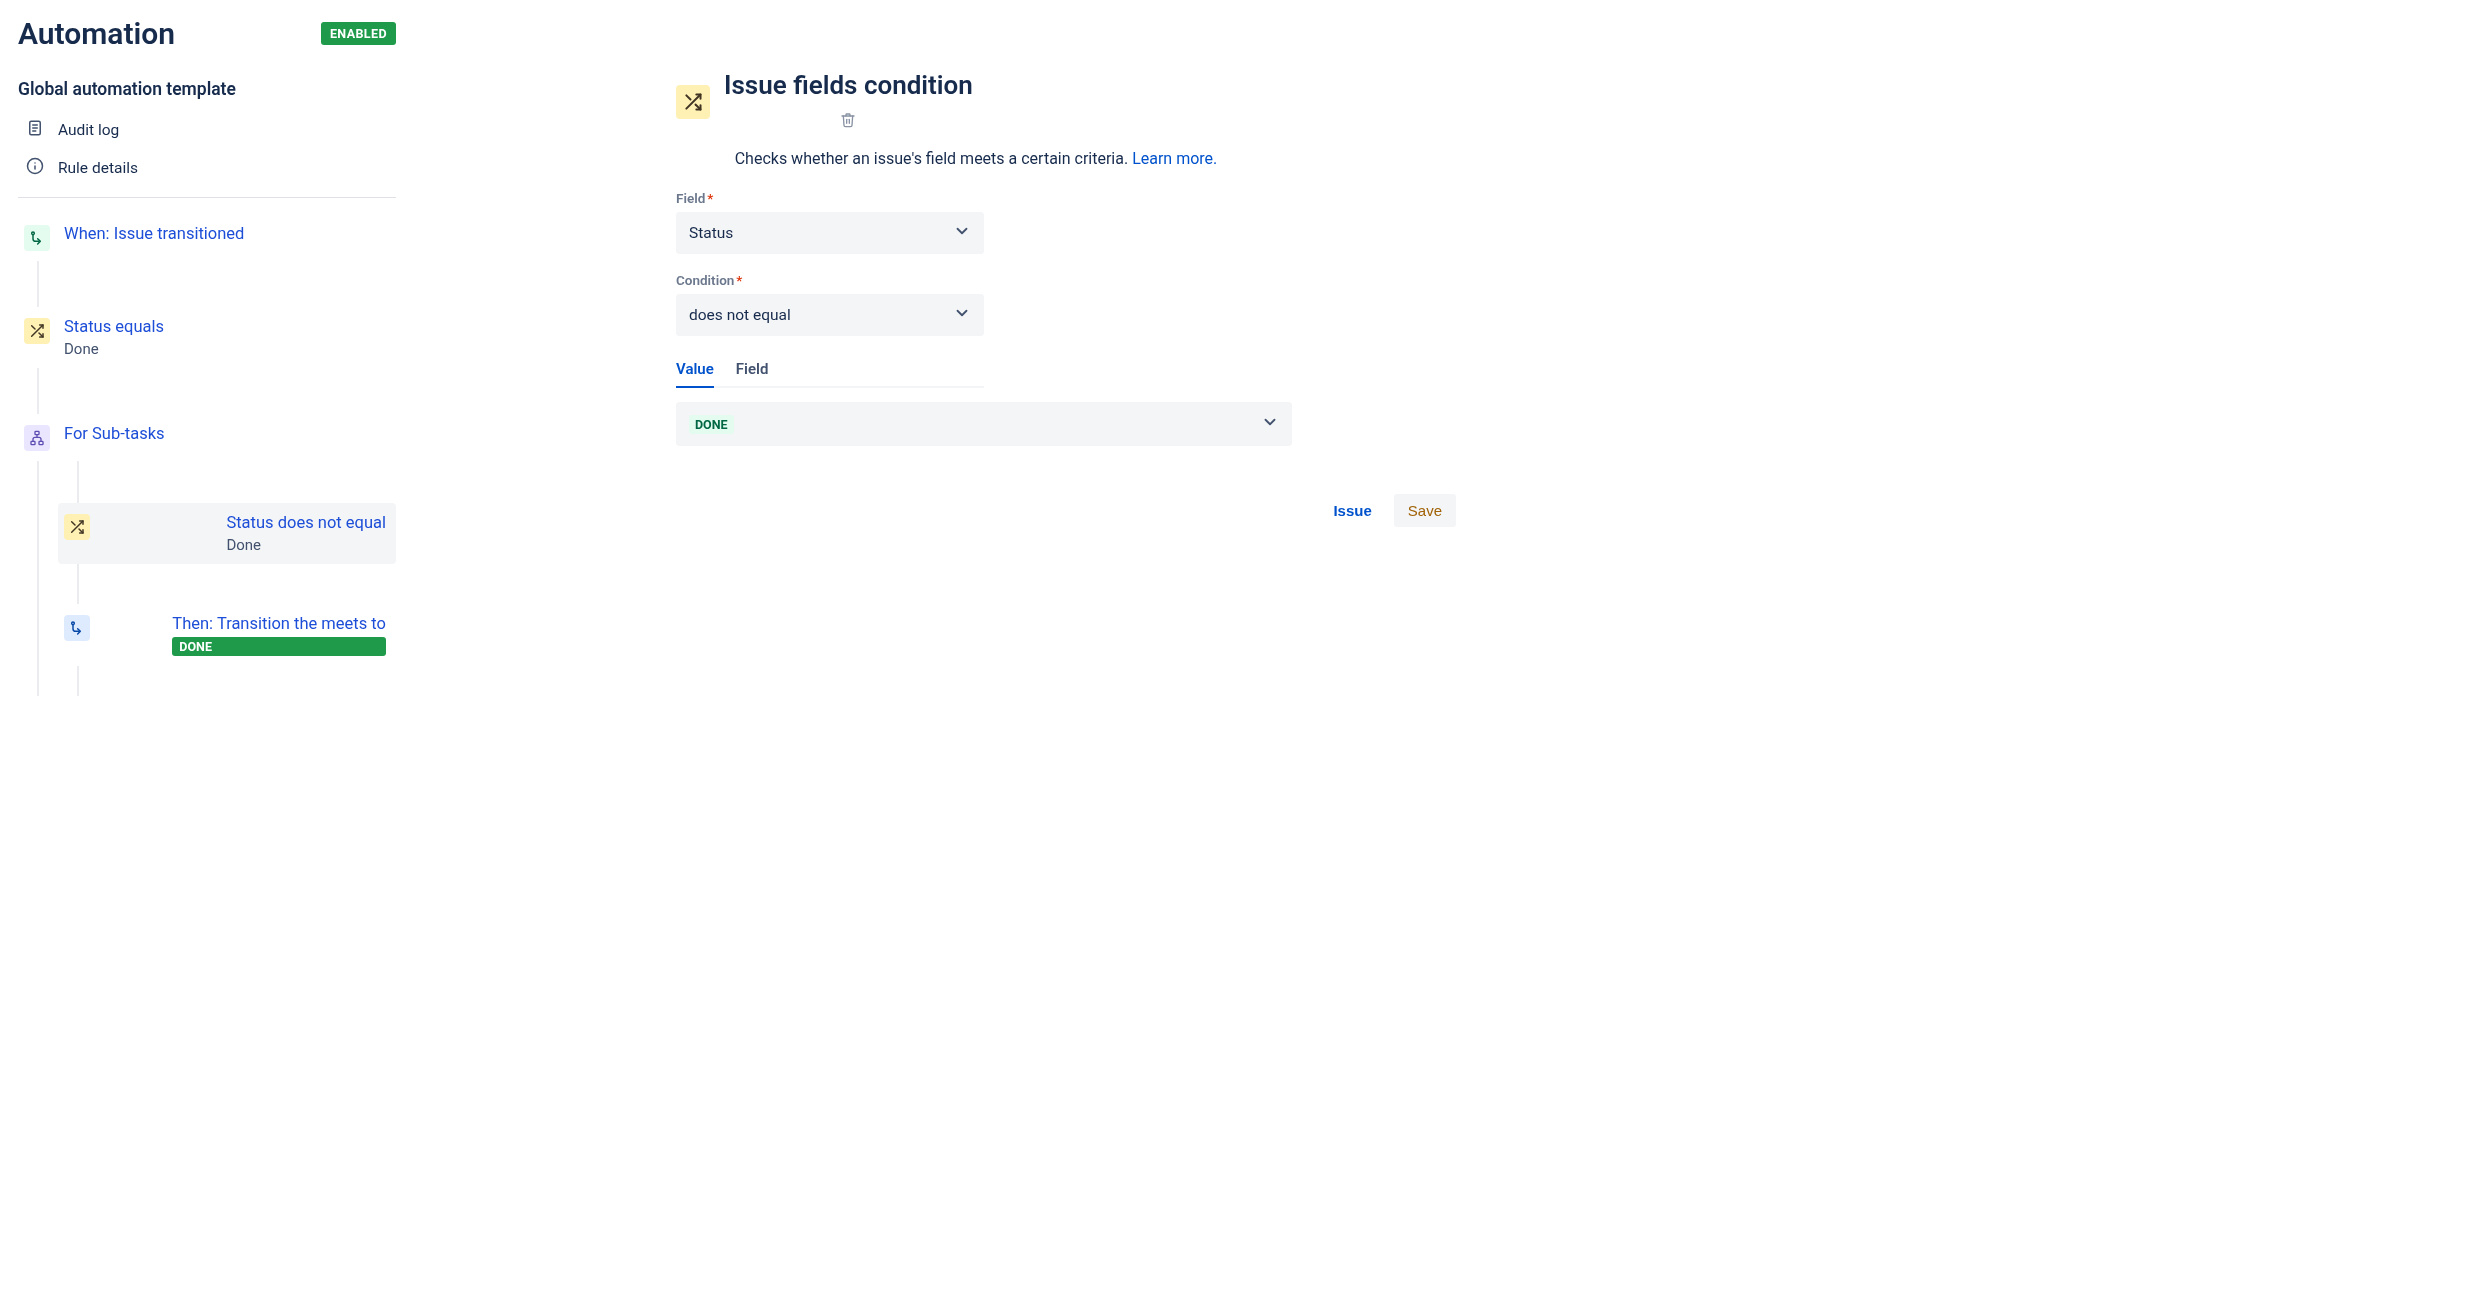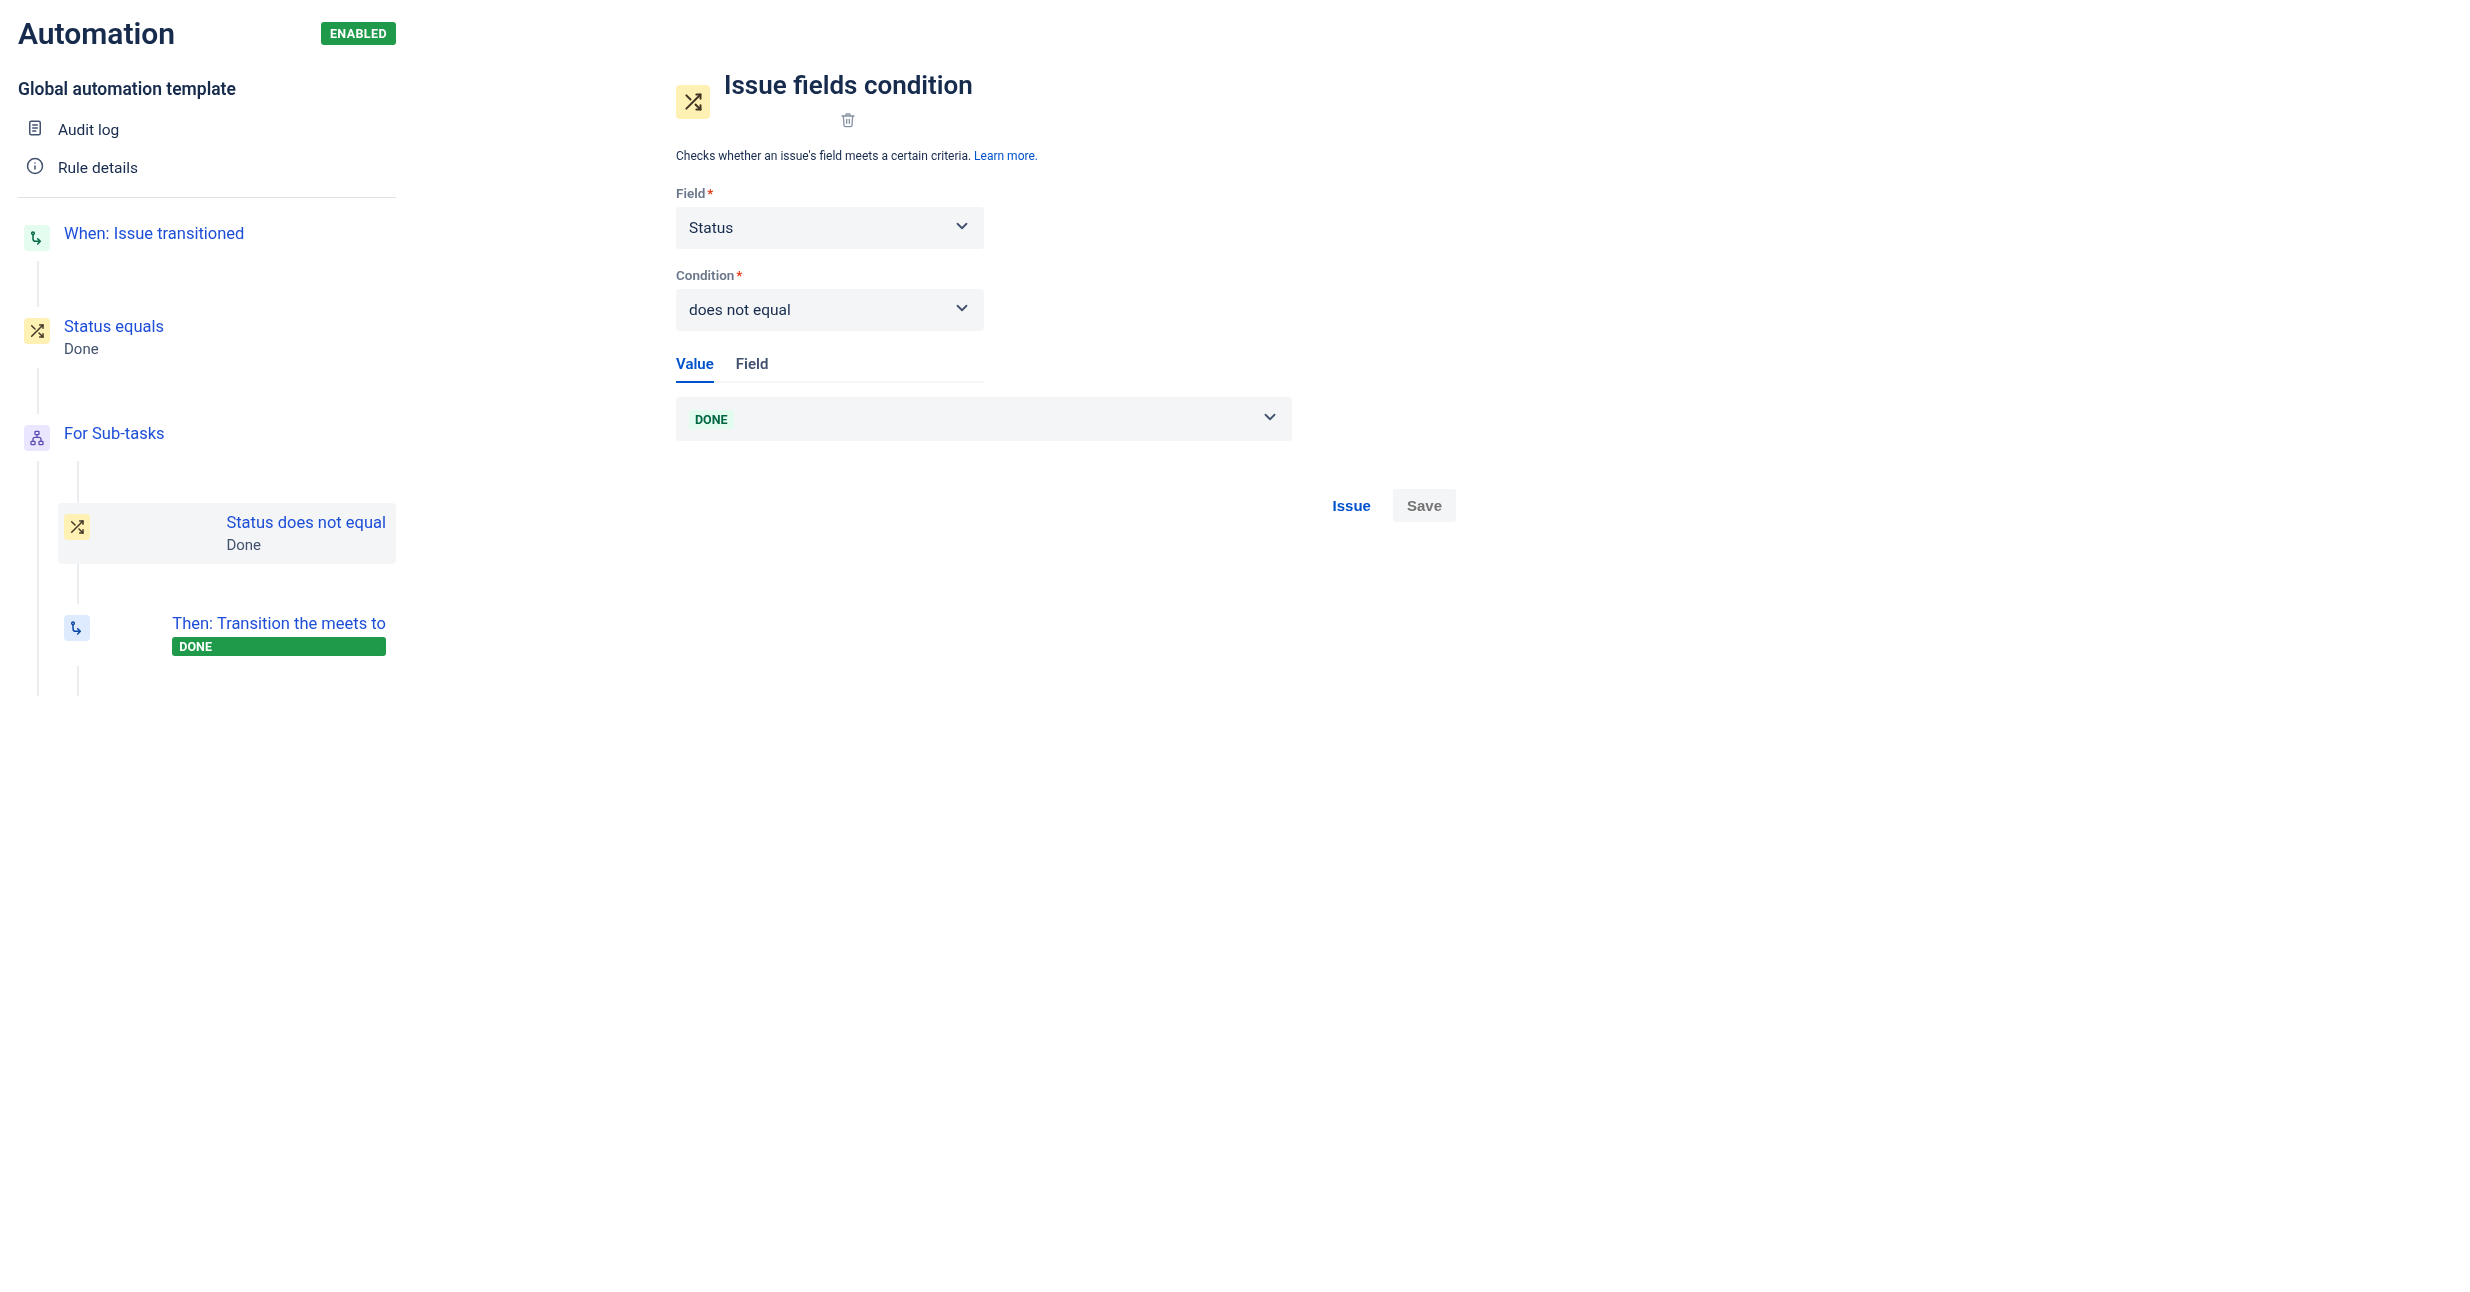--- a/index.html
+++ b/index.html
@@ -141,21 +141,21 @@
   }
   .panel-title {
     font-size:26px; font-weight:600; color:#172B4D; margin:0;
     display:flex; align-items:center; gap:10px;flex-direction:column;
   }
   .trash-btn {
     background:none; border:none; padding:2px; cursor:pointer;
     color:#8993A4; display:flex; align-items:center;
   }
   .panel-desc {
-    font-size:12px; color:#172B4D; margin-bottom:22px;
+    font-size:16px; color:#172B4D; margin-bottom:22px;text-align:center;
   }
   .panel-desc a { color:#0052CC; text-decoration:none; }
 
   .field-group { margin-bottom: 18px; }
   .field-label {
     font-size:13.5px; font-weight:600; color:#6B778C;
     margin-bottom:6px; display:block;
   }
   .req { color:#DE350B; margin-left:2px; }
 
@@ -202,21 +202,21 @@
     margin-top: 48px;
     width: 780px;
   }
   .btn-cancel {
     background:none; border:none;
     color:#0052CC; font-weight:600; font-size:15px;
     padding:8px 12px; cursor:pointer; border-radius:3px;
   }
   .btn-save {
     background:#F4F5F7; border:none;
-    color:#737373; font-weight:700; font-size:15px;
+    color:#a16207; font-weight:400; font-size:15px;
     padding:8px 14px; border-radius:3px; cursor:not-allowed;
   }
 </style>
 </head>
 <body>
 
 <div class="page">
 
   <div class="left">
 

